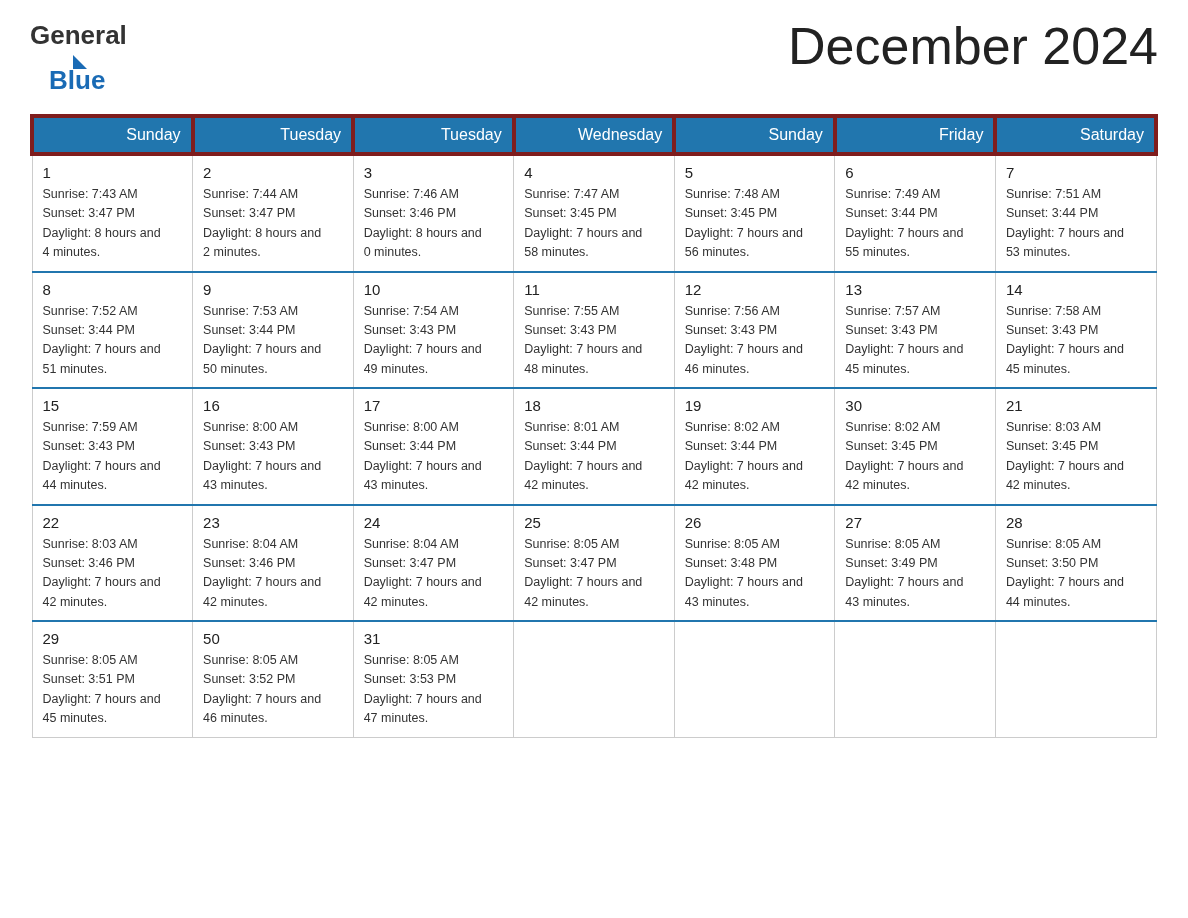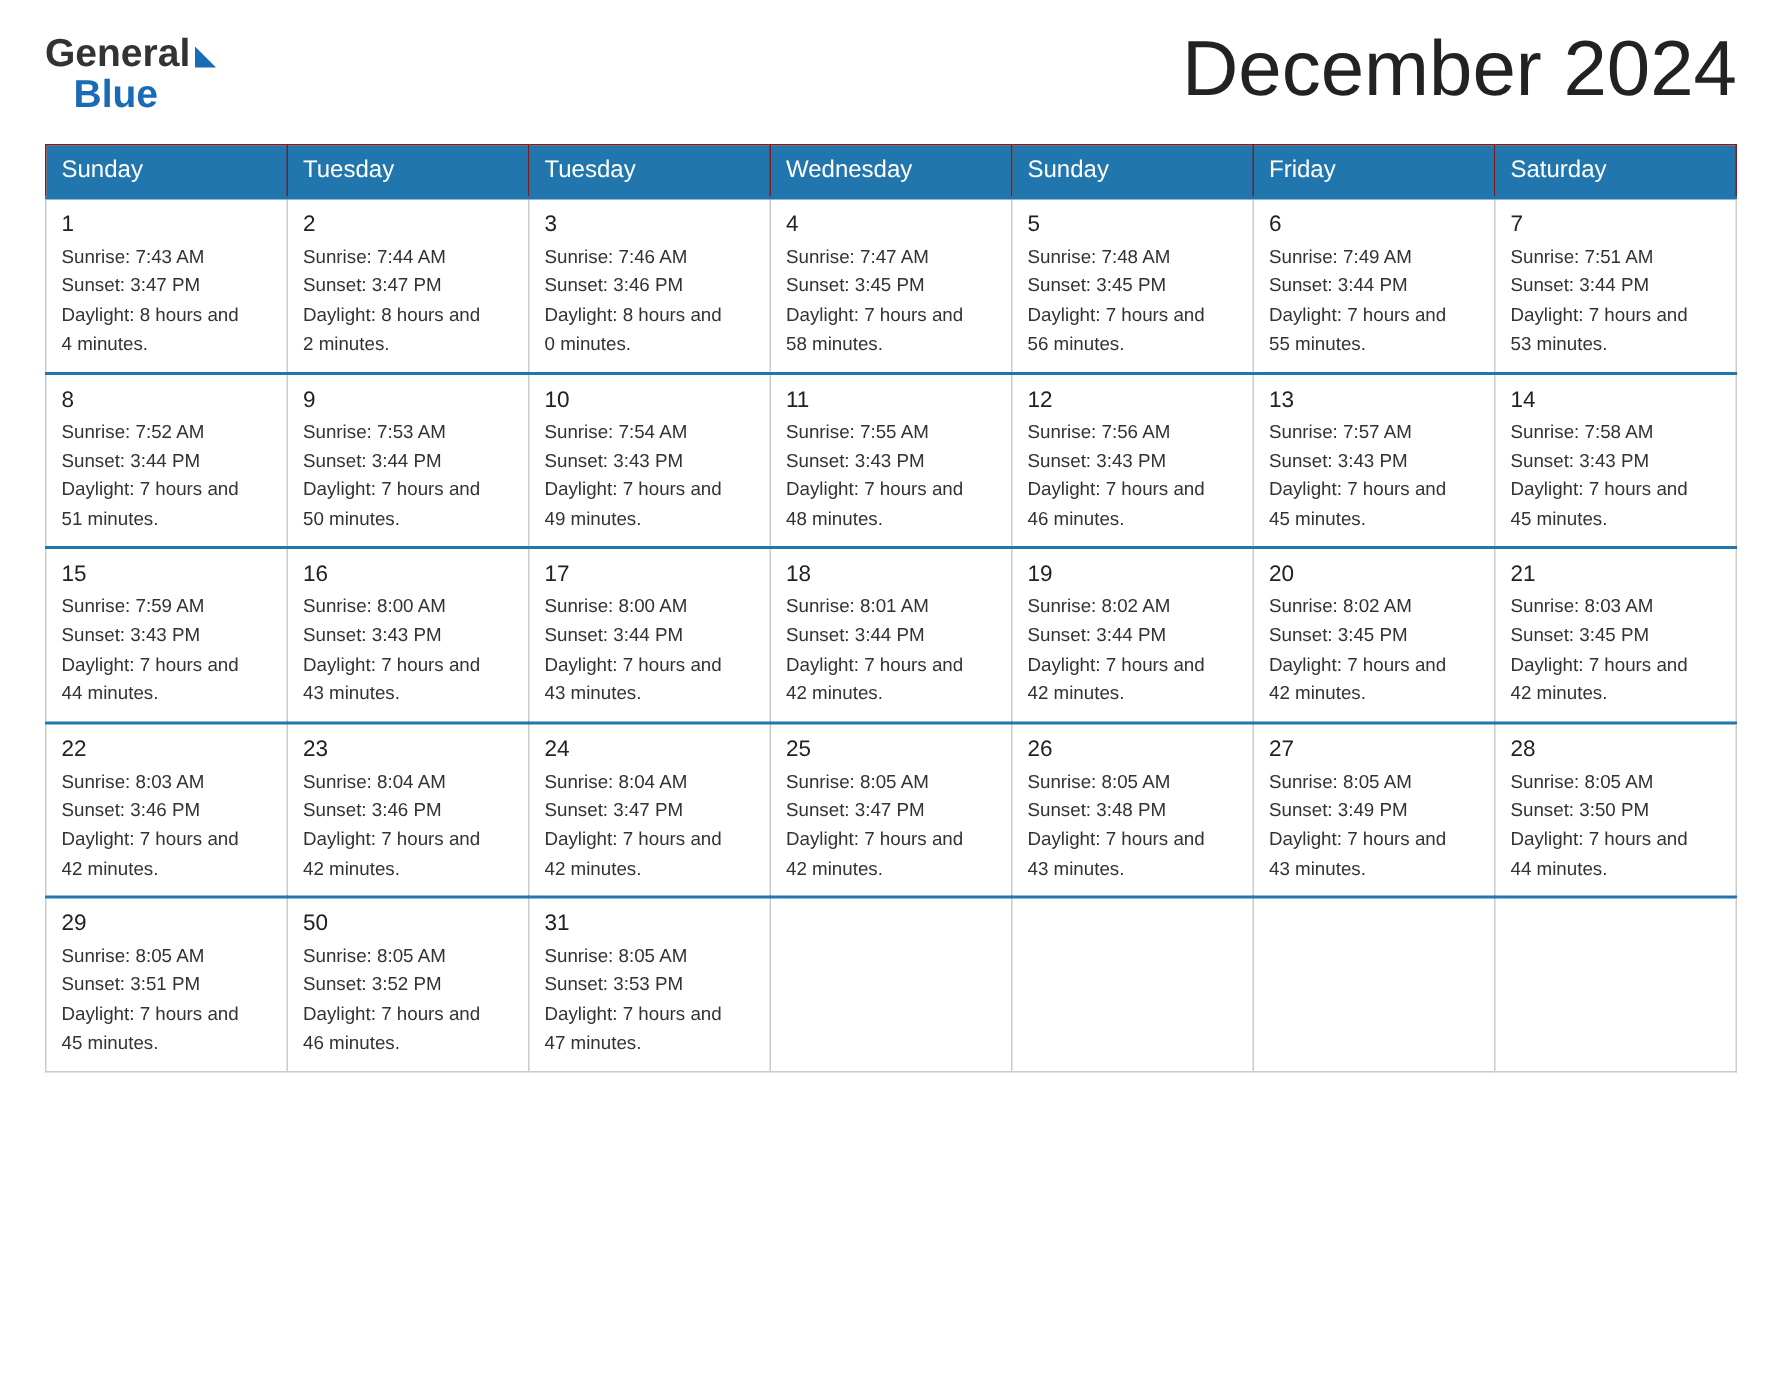--- a/index.html
+++ b/index.html
@@ -19,20 +19,21 @@
     }
 
     .logo {
       display: flex;
       flex-direction: column;
       align-items: flex-start;
     }
     .logo-top {
       display: flex;
       align-items: center;
+      flex-direction: column;
     }
     .logo-text-general {
       font-size: 26px;
       font-weight: bold;
       color: #333;
     }
     .logo-arrow {
       width: 0;
       height: 0;
       border-left: 14px solid #1a6bb5;
@@ -70,22 +71,22 @@
       border-collapse: collapse;
       table-layout: fixed;
     }
 
     thead tr th {
       background-color: #2176ae;
       color: #fff;
       font-size: 16px;
       font-weight: normal;
       padding: 8px 10px;
-      text-align: left;
-      border: 1px solid #7f1d1d;
+      text-align: right;
+      border: 4px solid #7f1d1d;
     }
 
     tbody tr td {
       vertical-align: top;
       padding: 8px 10px;
       border: 1px solid #ccc;
       font-size: 13px;
       color: #333;
       min-height: 90px;
     }
@@ -216,21 +217,21 @@
         </td>
         <td>
           <span class="day-number">18</span>
           <div class="day-info">Sunrise: 8:01 AM<br>Sunset: 3:44 PM<br>Daylight: 7 hours and<br>42 minutes.</div>
         </td>
         <td>
           <span class="day-number">19</span>
           <div class="day-info">Sunrise: 8:02 AM<br>Sunset: 3:44 PM<br>Daylight: 7 hours and<br>42 minutes.</div>
         </td>
         <td>
-          <span class="day-number">20</span>
+          <span class="day-number">30</span>
           <div class="day-info">Sunrise: 8:02 AM<br>Sunset: 3:45 PM<br>Daylight: 7 hours and<br>42 minutes.</div>
         </td>
         <td>
           <span class="day-number">21</span>
           <div class="day-info">Sunrise: 8:03 AM<br>Sunset: 3:45 PM<br>Daylight: 7 hours and<br>42 minutes.</div>
         </td>
       </tr>
       <tr>
         <td>
           <span class="day-number">22</span>

